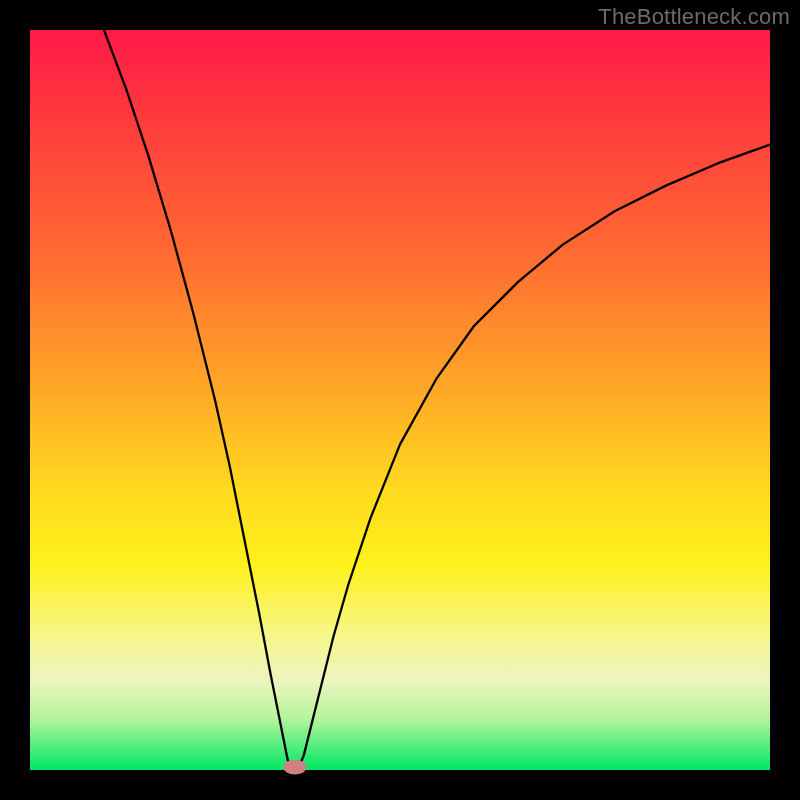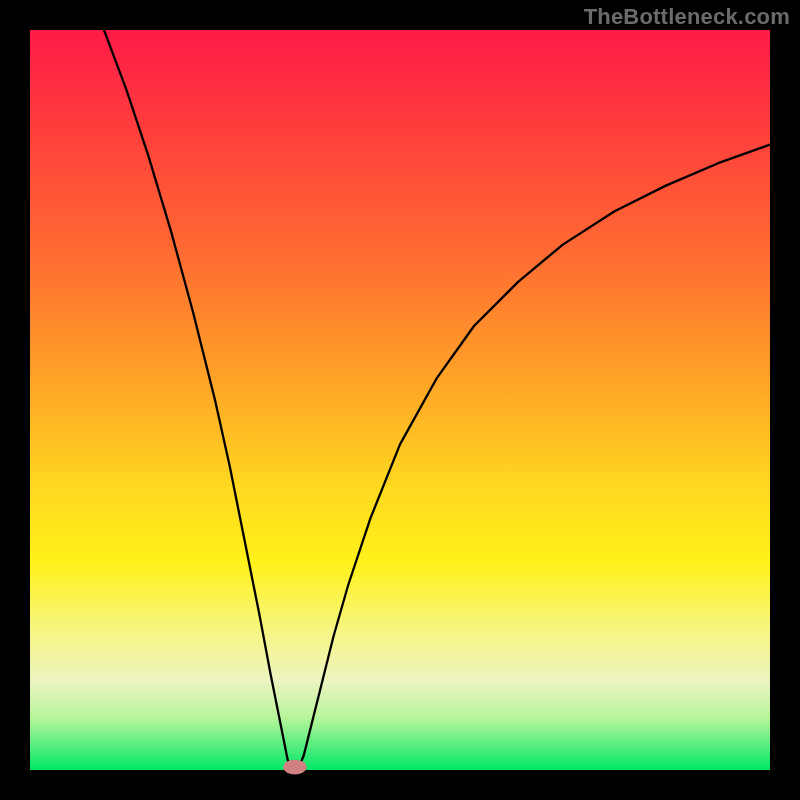--- a/index.html
+++ b/index.html
@@ -16,21 +16,21 @@
     width: 800px;
     height: 800px;
     background: #000;
   }
   .watermark {
     position: absolute;
     top: 4px;
     right: 10px;
     color: #6b6b6b;
     font-size: 22px;
-    font-weight: 700;
+    font-weight: 400;
     letter-spacing: 0.2px;
     user-select: none;
   }
   
   .plot {
     position: absolute;
     left: 30px;
     top: 30px;
     width: 740px;
     height: 740px;

